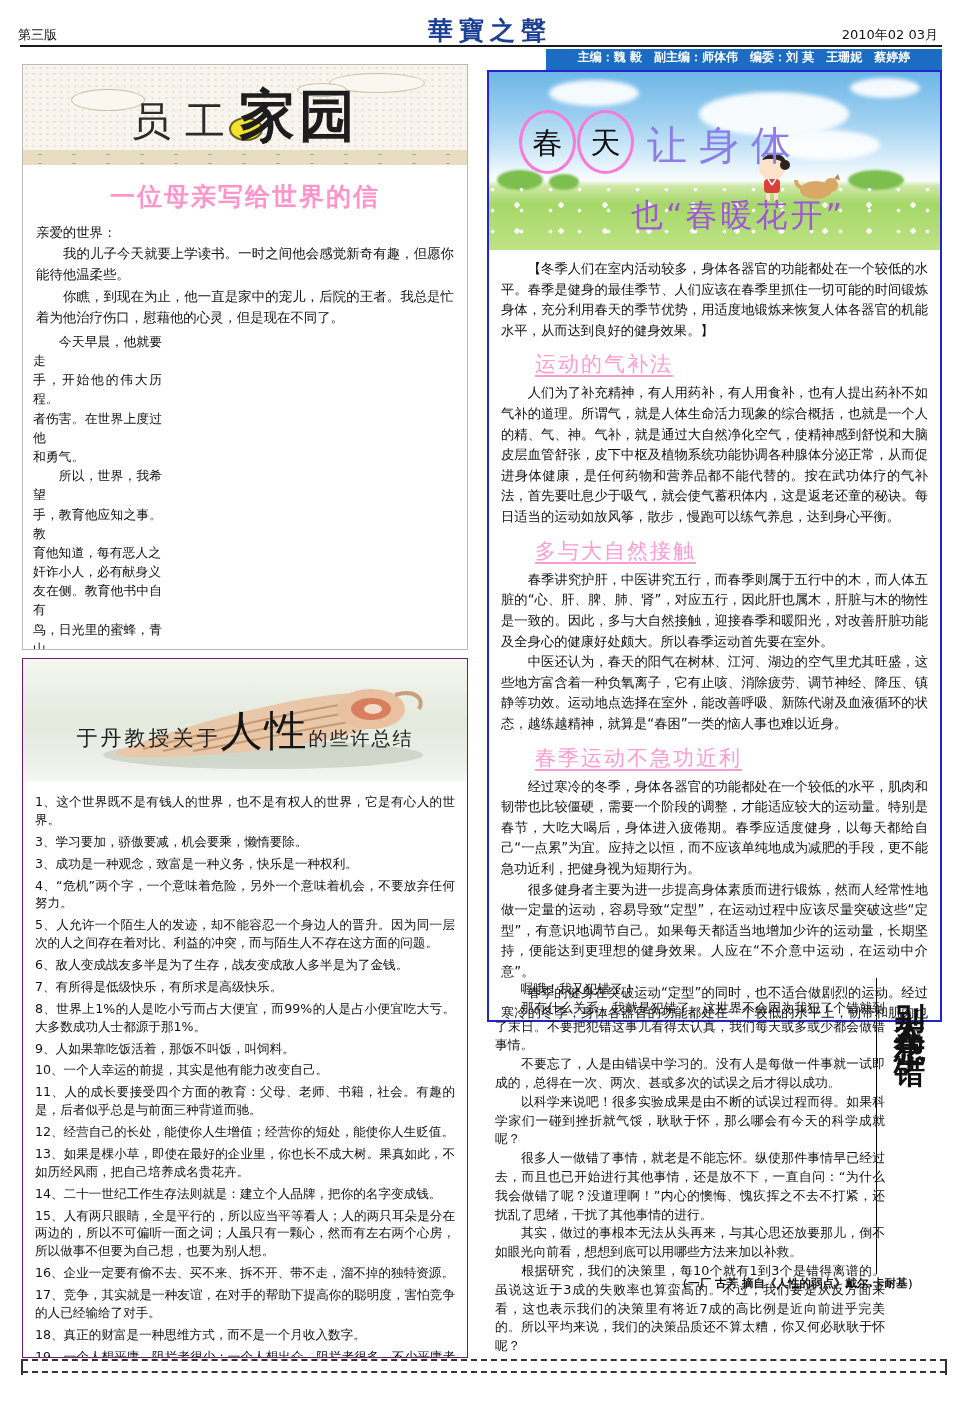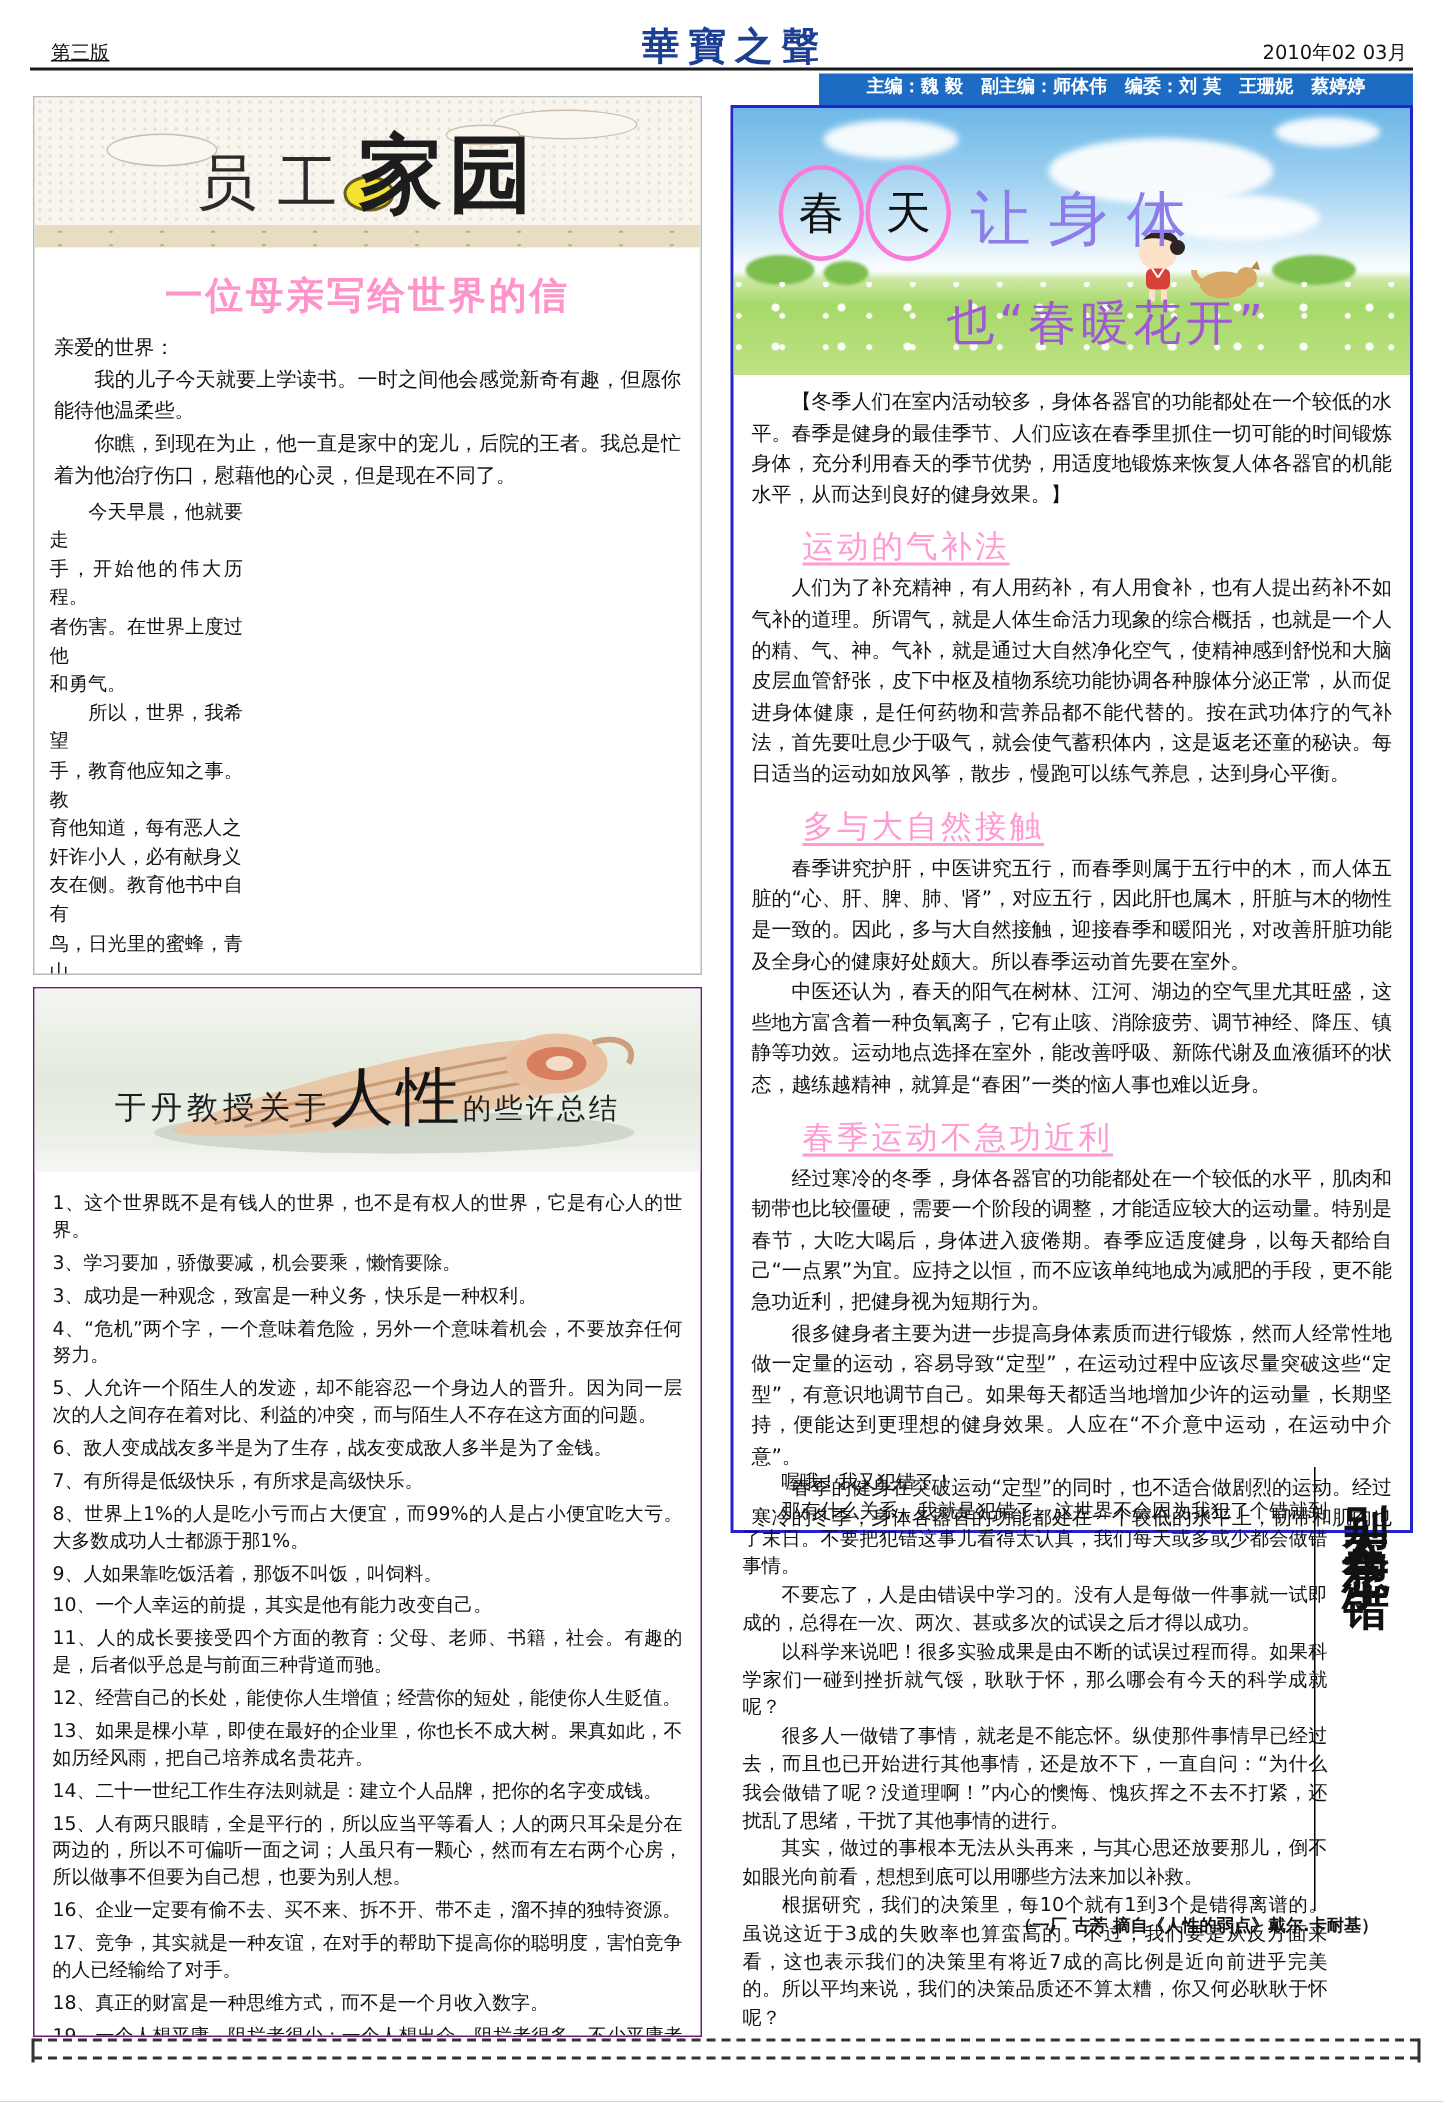--- a/index.html
+++ b/index.html
@@ -1,20 +1,20 @@
 <!DOCTYPE html>
 <html><head>
 <meta charset="utf-8">
 <style>
   * { margin:0; padding:0; box-sizing:border-box; }
   body { background:#888; font-family:"DejaVu Sans","Liberation Sans",sans-serif; }
   .page { position:relative; width:962px; height:1401px; background:#fff; margin:0 auto; overflow:hidden; color:#111; }
 
   
-  .hdr-edition { position:absolute; left:34px; top:26px; font-size:13px;text-decoration:underline; }
+  .hdr-edition { position:absolute; left:18px; top:26px; font-size:13px; }
   .hdr-title   { position:absolute; left:0; right:0; top:14px; text-align:center; font-size:25px; font-weight:bold; color:#1c3f93; letter-spacing:6px;padding-left:18px; }
   .hdr-date    { position:absolute; right:24px; top:26px; font-size:13px; }
   .hdr-rule    { position:absolute; left:20px; right:20px; top:45px; border-top:2px solid #1a1a1a; }
   .masthead    { position:absolute; left:546px; top:49px; width:396px; height:35px; background:#1b6cc2; color:#fff; font-size:12px; line-height:17px; text-align:center; font-weight:bold; }
 
   
   .box1 { position:absolute; left:22px; top:64px;  width:446px; height:586px; border:1px solid #b9b9b9; background:#fff; overflow:hidden; }
   .box2 { position:absolute; left:22px; top:658px; width:446px; height:700px; border:1px solid #701a75; background:#fff; overflow:hidden; }
 
   .banner1 { position:relative; height:100px; background:#f8f5ee;

